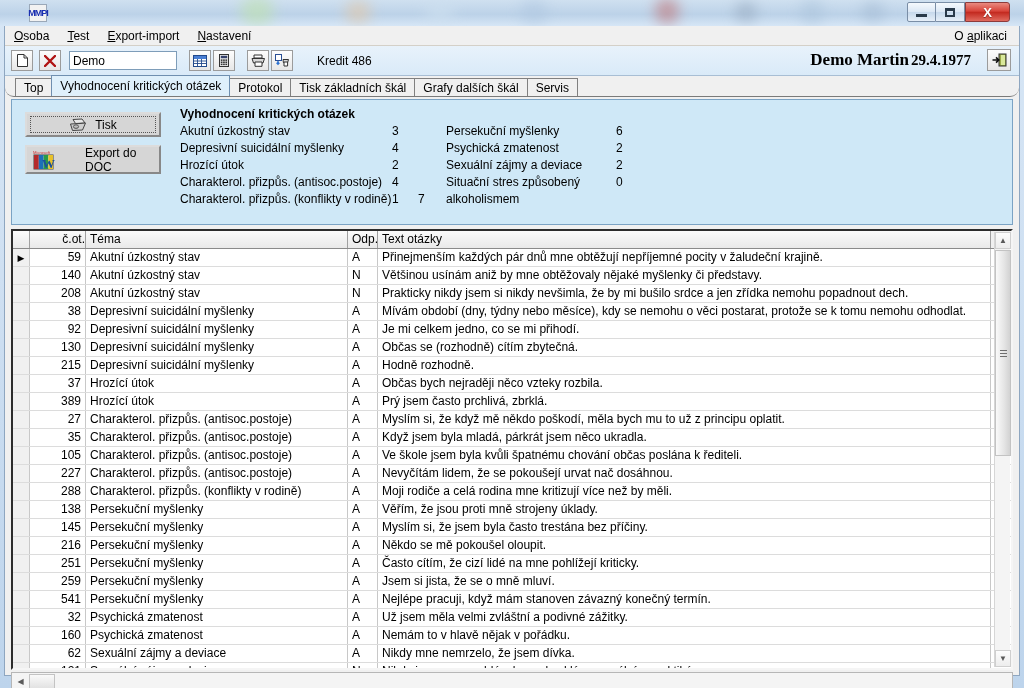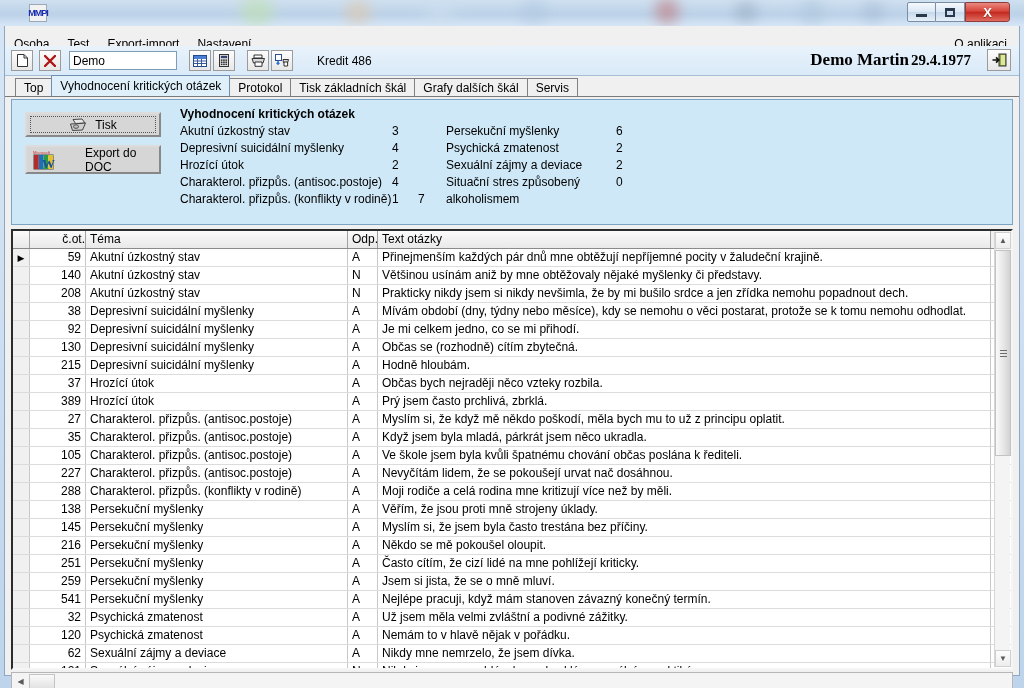--- a/index.html
+++ b/index.html
@@ -69,21 +69,21 @@
   #client {
     position: absolute; left: 4px; top: 26px;
     width: 1016px; height: 650px;
     background: #f0f0f0;
     border: 1px solid #8ea6c0;
     border-top: none;
   }
 
   
   #menubar {
-    position: absolute; left: 0; top: 8px; width: 1014px; height: 20px;
+    position: absolute; left: 0; top: 0; width: 1014px; height: 20px;
     background: #f0f0f0;
     border-bottom: 1px solid #d4d0c8;
     display: flex; align-items: center;
   }
   #menubar .mi {
     padding: 2px 9px 2px 9px;
     font-size: 12px; color: #000;
     cursor: default;
   }
   #menubar .mi u { text-decoration: underline; }
@@ -138,20 +138,21 @@
     display: flex; align-items: center; justify-content: center;
   }
 
   
   #tabstrip {
     position: absolute; left: 0; top: 50px; width: 1014px; height: 21px;
     background: #f0f0f0;
     display: flex; align-items: flex-end;
     padding-left: 10px;
     border-bottom: 1px solid #7a7a7a;
+    border-radius: 9px;
   }
   .tab {
     height: 18px;
     border: 1px solid #808080;
     border-bottom: none;
     background: #f0f0f0;
     padding: 1px 8px 0 8px;
     font-size: 12px;
     color: #000;
     margin-right: -1px;
@@ -550,21 +551,21 @@
               <div class="c c-num">130</div>
               <div class="c c-tema">Depresivní suicidální myšlenky</div>
               <div class="c c-odp">A</div>
               <div class="c c-text">Občas se (rozhodně) cítím zbytečná.</div>
             </div>
             <div class="grow">
               <div class="c c-ind"></div>
               <div class="c c-num">215</div>
               <div class="c c-tema">Depresivní suicidální myšlenky</div>
               <div class="c c-odp">A</div>
-              <div class="c c-text">Hodně hloubám.</div>
+              <div class="c c-text">Hodně rozhodně.</div>
             </div>
             <div class="grow">
               <div class="c c-ind"></div>
               <div class="c c-num">37</div>
               <div class="c c-tema">Hrozící útok</div>
               <div class="c c-odp">A</div>
               <div class="c c-text">Občas bych nejraději něco vzteky rozbila.</div>
             </div>
             <div class="grow">
               <div class="c c-ind"></div>
@@ -652,21 +653,21 @@
             </div>
             <div class="grow">
               <div class="c c-ind"></div>
               <div class="c c-num">32</div>
               <div class="c c-tema">Psychická zmatenost</div>
               <div class="c c-odp">A</div>
               <div class="c c-text">Už jsem měla velmi zvláštní a podivné zážitky.</div>
             </div>
             <div class="grow">
               <div class="c c-ind"></div>
-              <div class="c c-num">120</div>
+              <div class="c c-num">160</div>
               <div class="c c-tema">Psychická zmatenost</div>
               <div class="c c-odp">A</div>
               <div class="c c-text">Nemám to v hlavě nějak v pořádku.</div>
             </div>
             <div class="grow">
               <div class="c c-ind"></div>
               <div class="c c-num">62</div>
               <div class="c c-tema">Sexuální zájmy a deviace</div>
               <div class="c c-odp">A</div>
               <div class="c c-text">Nikdy mne nemrzelo, že jsem dívka.</div>

